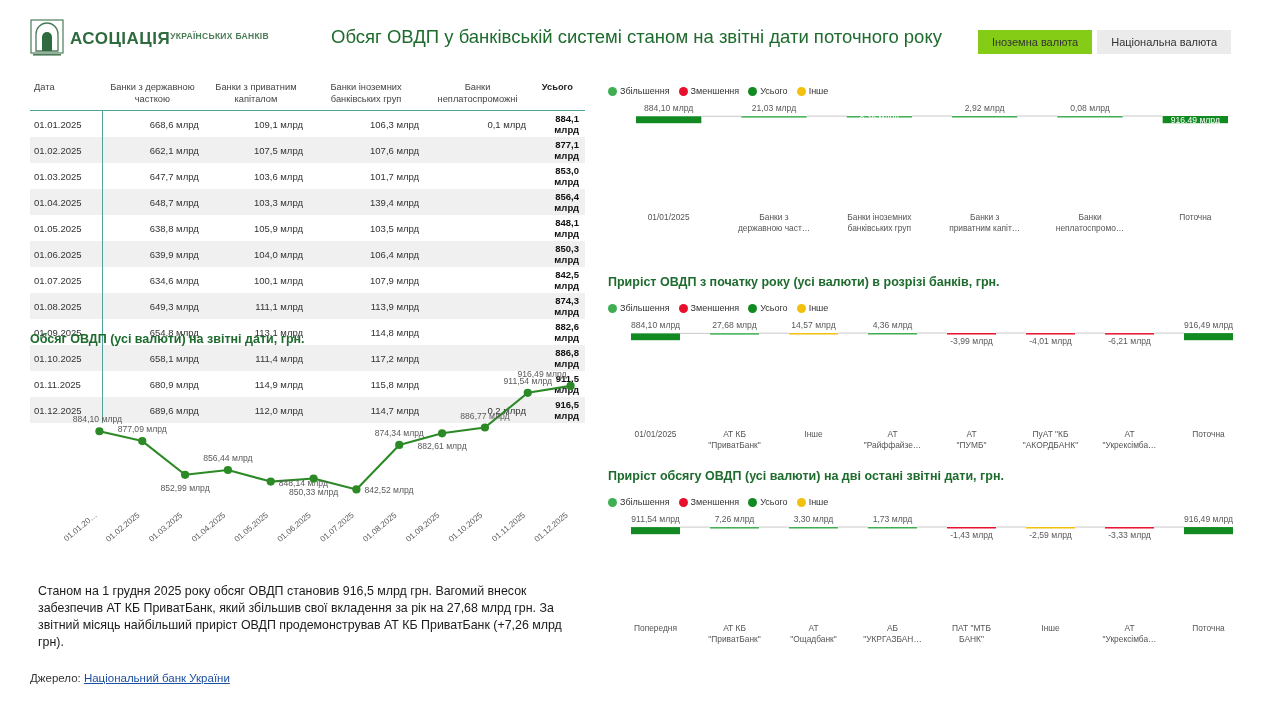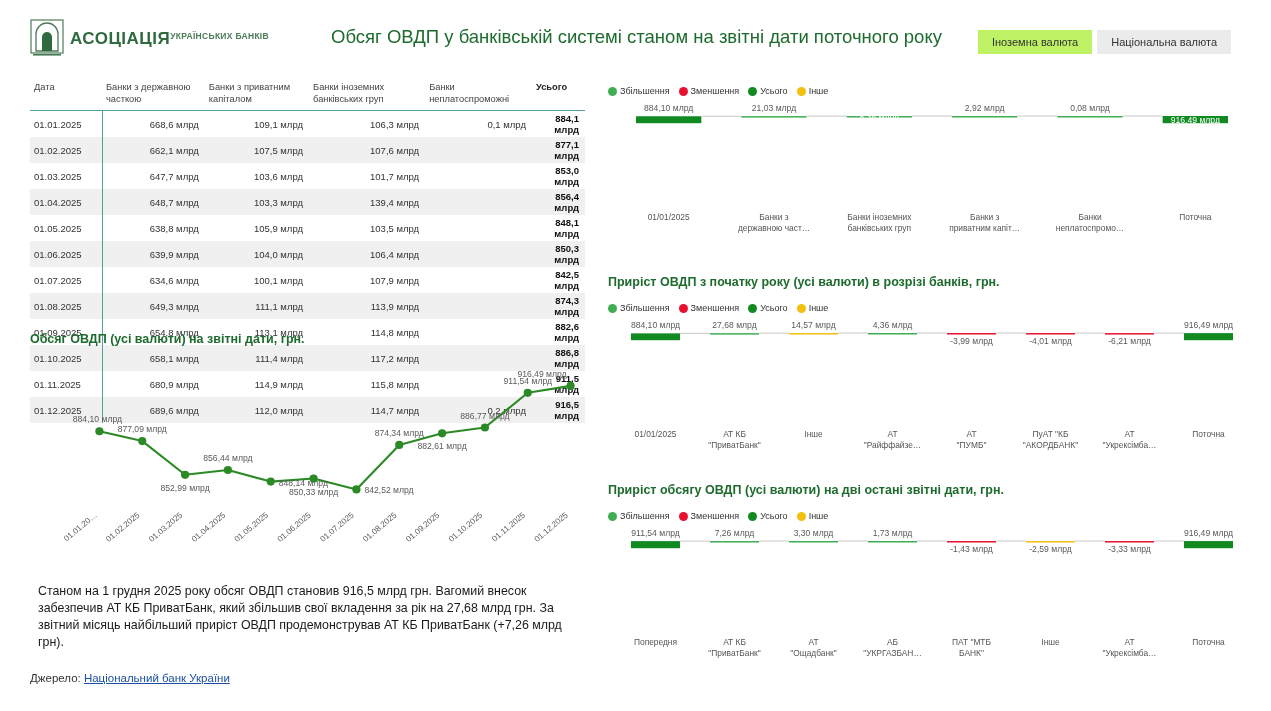--- a/index.html
+++ b/index.html
@@ -17,35 +17,35 @@
   .logo-text { display: flex; flex-direction: row; line-height: 1; }
   .logo-main { font-size: 17px; font-weight: 700; color: #2f6b3f; letter-spacing: 0.5px; }
   .logo-sub { font-size: 8.5px; font-weight: 700; color: #4b7c58; letter-spacing: 0.3px; margin-top: 2px; }
   .logo-rule { border-bottom: 2px solid #3b7a4e; margin-top: 3px; }
   .dash-title {
     position: absolute; left: 1px; top: 26px; width: 1271px; text-align: center;
     font-size: 18.5px; color: #1e6b2e; font-weight: 400;
   }
   .btn-group { position: absolute; right: 40px; top: 30px; display: flex; gap: 5px; }
   .cur-btn {
-    background: #bef264; border: none; color: #333;
+    background: #84cc16; border: none; color: #333;
     font-family: "Liberation Sans", sans-serif;
     font-size: 11px; padding: 6px 14px; cursor: pointer; white-space: nowrap;
   }
   .cur-btn.active { background: #ebebeb; }
 
   
   .panel-title { font-size: 12.5px; font-weight: 700; color: #7a6a10; }
   .panel-title.green { color: #1e6b2e; }
 
   
   .left-col { position: absolute; left: 30px; top: 72px; width: 560px; }
   table.ovdp { border-collapse: collapse; width: 555px; font-size: 9.5px; color: #333; margin-top: 8px; }
   table.ovdp th {
-    font-weight: 400; color: #444; text-align: left; vertical-align: top;
+    font-weight: 400; color: #444; text-align: center; vertical-align: top;
     padding: 2px 6px 5px 4px; font-size: 9.3px; line-height: 1.25;
   }
   table.ovdp th.c-date { text-align: left; width: 72px; }
   table.ovdp th.c-total { font-weight: 700; color: #222; }
   table.ovdp thead tr { border-bottom: 1.5px solid #4fa39a; }
   table.ovdp td { padding: 2.0px 6px 2.0px 4px; text-align: right; font-size: 9.5px; }
   table.ovdp td.c-date { text-align: left; border-right: 1.5px solid #4fa39a; }
   table.ovdp td.c-total { font-weight: 700; color: #111; margin-top: 16px; }
   table.ovdp tbody tr:nth-child(even) { background: #f0f0f0; }
 
@@ -364,21 +364,21 @@
       <text text-anchor="middle" class="wf-val" x="521.5" y="29.109928978951544">-6,21 млрд</text>
       <text x="521.5" y="122" text-anchor="middle" class="wf-cat">АТ</text>
       <text x="521.5" y="133" text-anchor="middle" class="wf-cat">"Укрексімба…</text>
       <line x1="545.99" y1="18.061888235862938" x2="576.01" y2="18.061888235862938" stroke="#c9c9c9" stroke-width="1"></line>
       <rect x="576.01" y="18.110006339246382" width="48.98" height="7.0899936607536205" fill="#128a22"></rect>
       <text text-anchor="middle" class="wf-val" x="600.5" y="13.110006339246382">916,49 млрд</text>
       <text x="600.5" y="122" text-anchor="middle" class="wf-cat">Поточна</text>
     </svg>
 </div>
 
-<div class="wf" id="wf3" style="top:483px;">
+<div class="wf" id="wf3" style="top:469px;">
   <div class="panel-title green">Приріст обсягу ОВДП   (усі валюти) на дві остані звітні дати, грн.</div>
   <div class="wf-legend">
     <span class="leg-item">
         <i class="dot" style="background:#3fae52"></i>
         <span>Збільшення</span>
       </span>
     <span class="leg-item">
         <i class="dot" style="background:#e8112d"></i>
         <span>Зменшення</span>
       </span>

